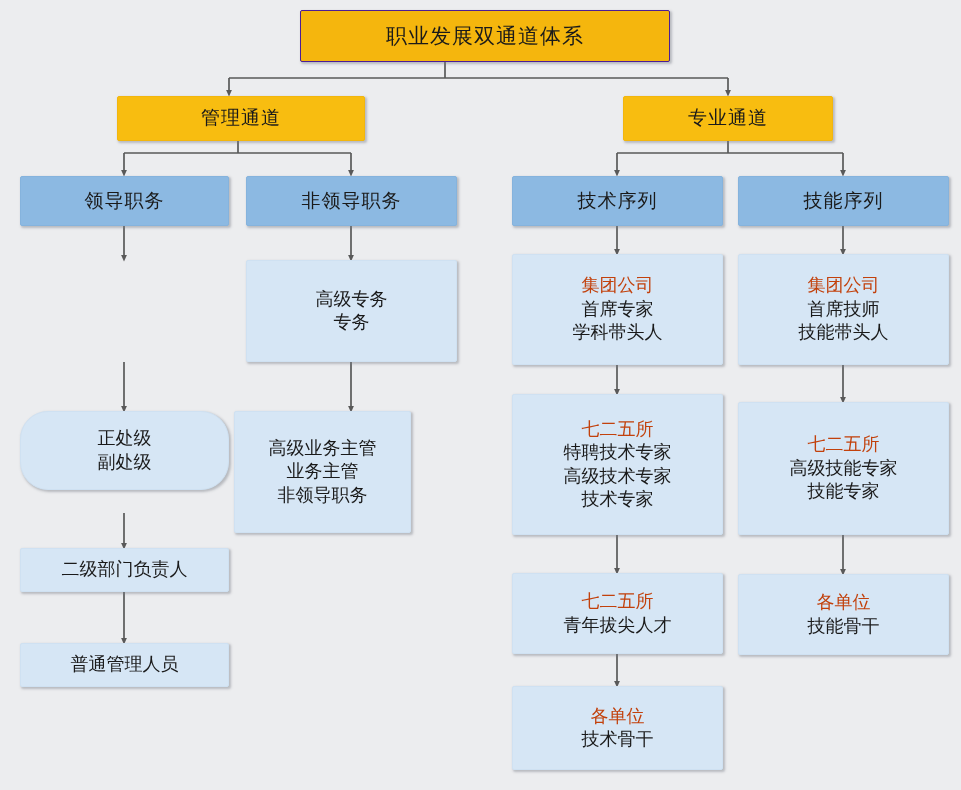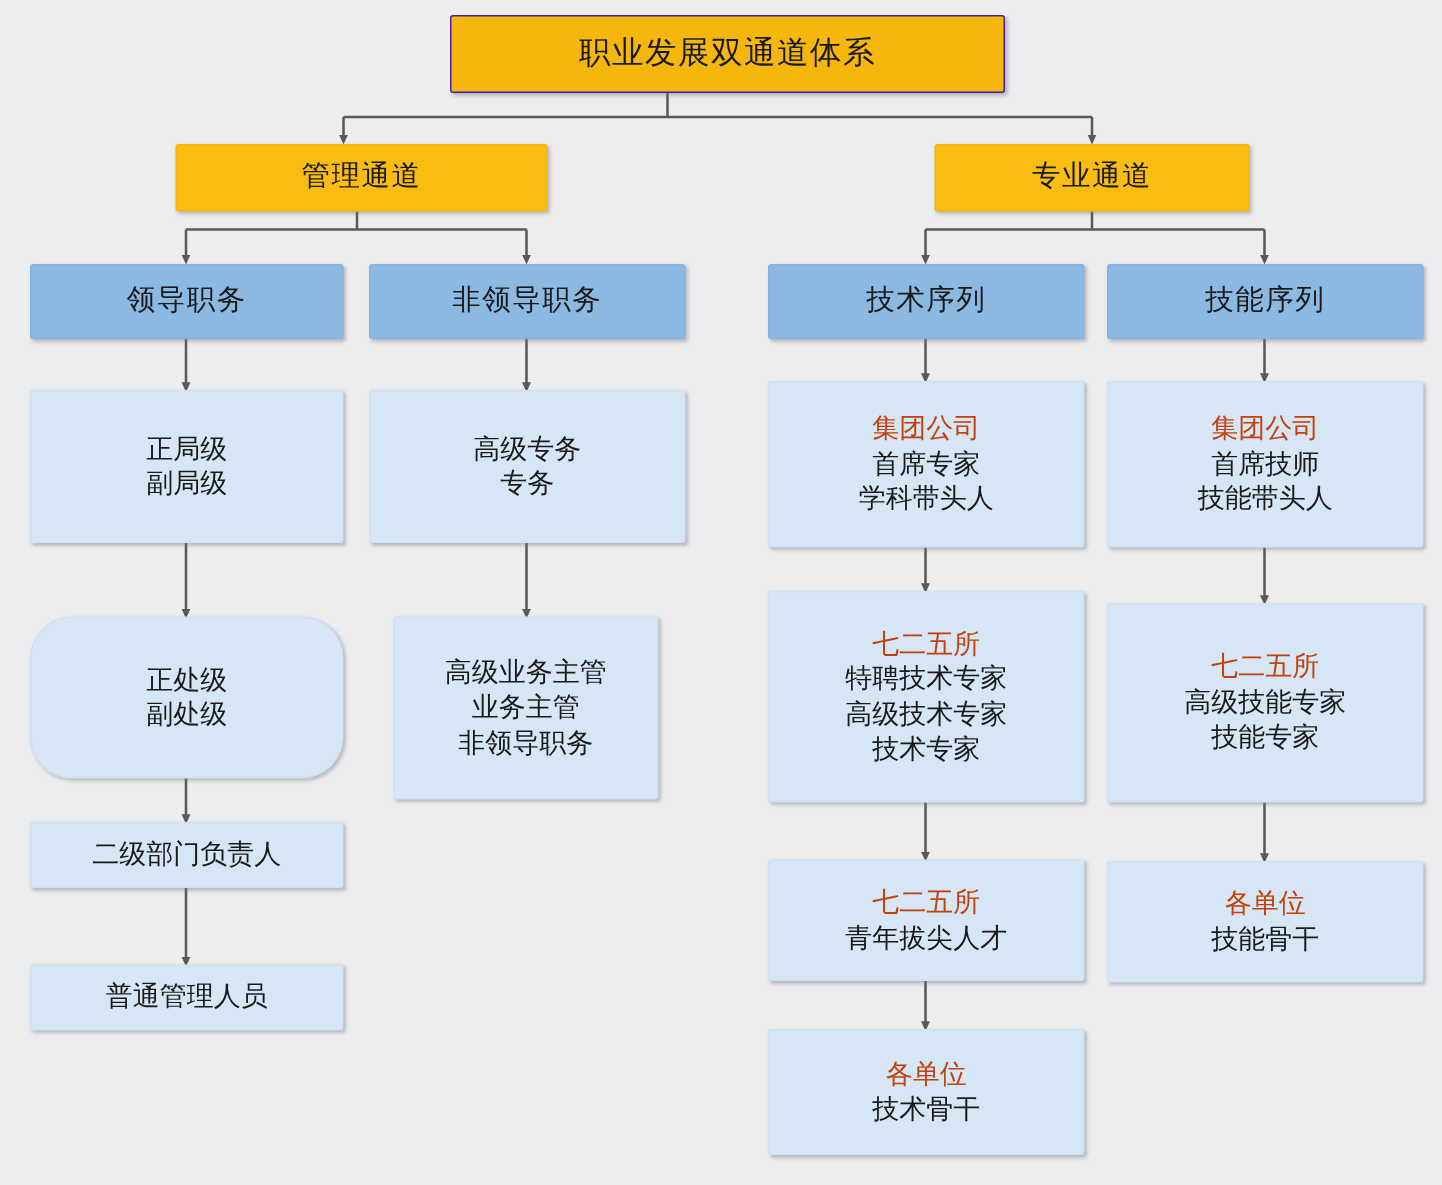--- a/index.html
+++ b/index.html
@@ -135,40 +135,36 @@
   <div class="node series" style="left:246px; top:176px; width:211px; height:50px;">
     <span class="line">非领导职务</span>
   </div>
   <div class="node series" style="left:512px; top:176px; width:211px; height:50px;">
     <span class="line">技术序列</span>
   </div>
   <div class="node series" style="left:738px; top:176px; width:211px; height:50px;">
     <span class="line">技能序列</span>
   </div>
 
-  <div class="node level" style="left:20px; top:260px; width:209px; height:102px;">
-    <span class="line">正局级</span>
-    <span class="line">副局级</span>
-  </div>
-  <div class="node level" style="left:20px; top:411px; width:209px; height:108px;border-radius:28px;">
+  <div class="node level" style="left:20px; top:411px; width:209px; height:79px;border-radius:28px;">
     <span class="line">正处级</span>
     <span class="line">副处级</span>
   </div>
   <div class="node level" style="left:20px; top:548px; width:209px; height:44px;">
     <span class="line">二级部门负责人</span>
   </div>
   <div class="node level" style="left:20px; top:643px; width:209px; height:44px;">
     <span class="line">普通管理人员</span>
   </div>
 
   <div class="node level" style="left:246px; top:260px; width:211px; height:102px;text-align:right;">
     <span class="line">高级专务</span>
     <span class="line">专务</span>
   </div>
-  <div class="node level" style="left:262px; top:411px; width:177px; height:122px;">
+  <div class="node level" style="left:234px; top:411px; width:177px; height:122px;">
     <span class="line">高级业务主管</span>
     <span class="line">业务主管</span>
     <span class="line">非领导职务</span>
   </div>
 
   <div class="node level" style="left:512px; top:254px; width:211px; height:111px;">
     <span class="line accent">集团公司</span>
     <span class="line">首席专家</span>
     <span class="line">学科带头人</span>
   </div>

